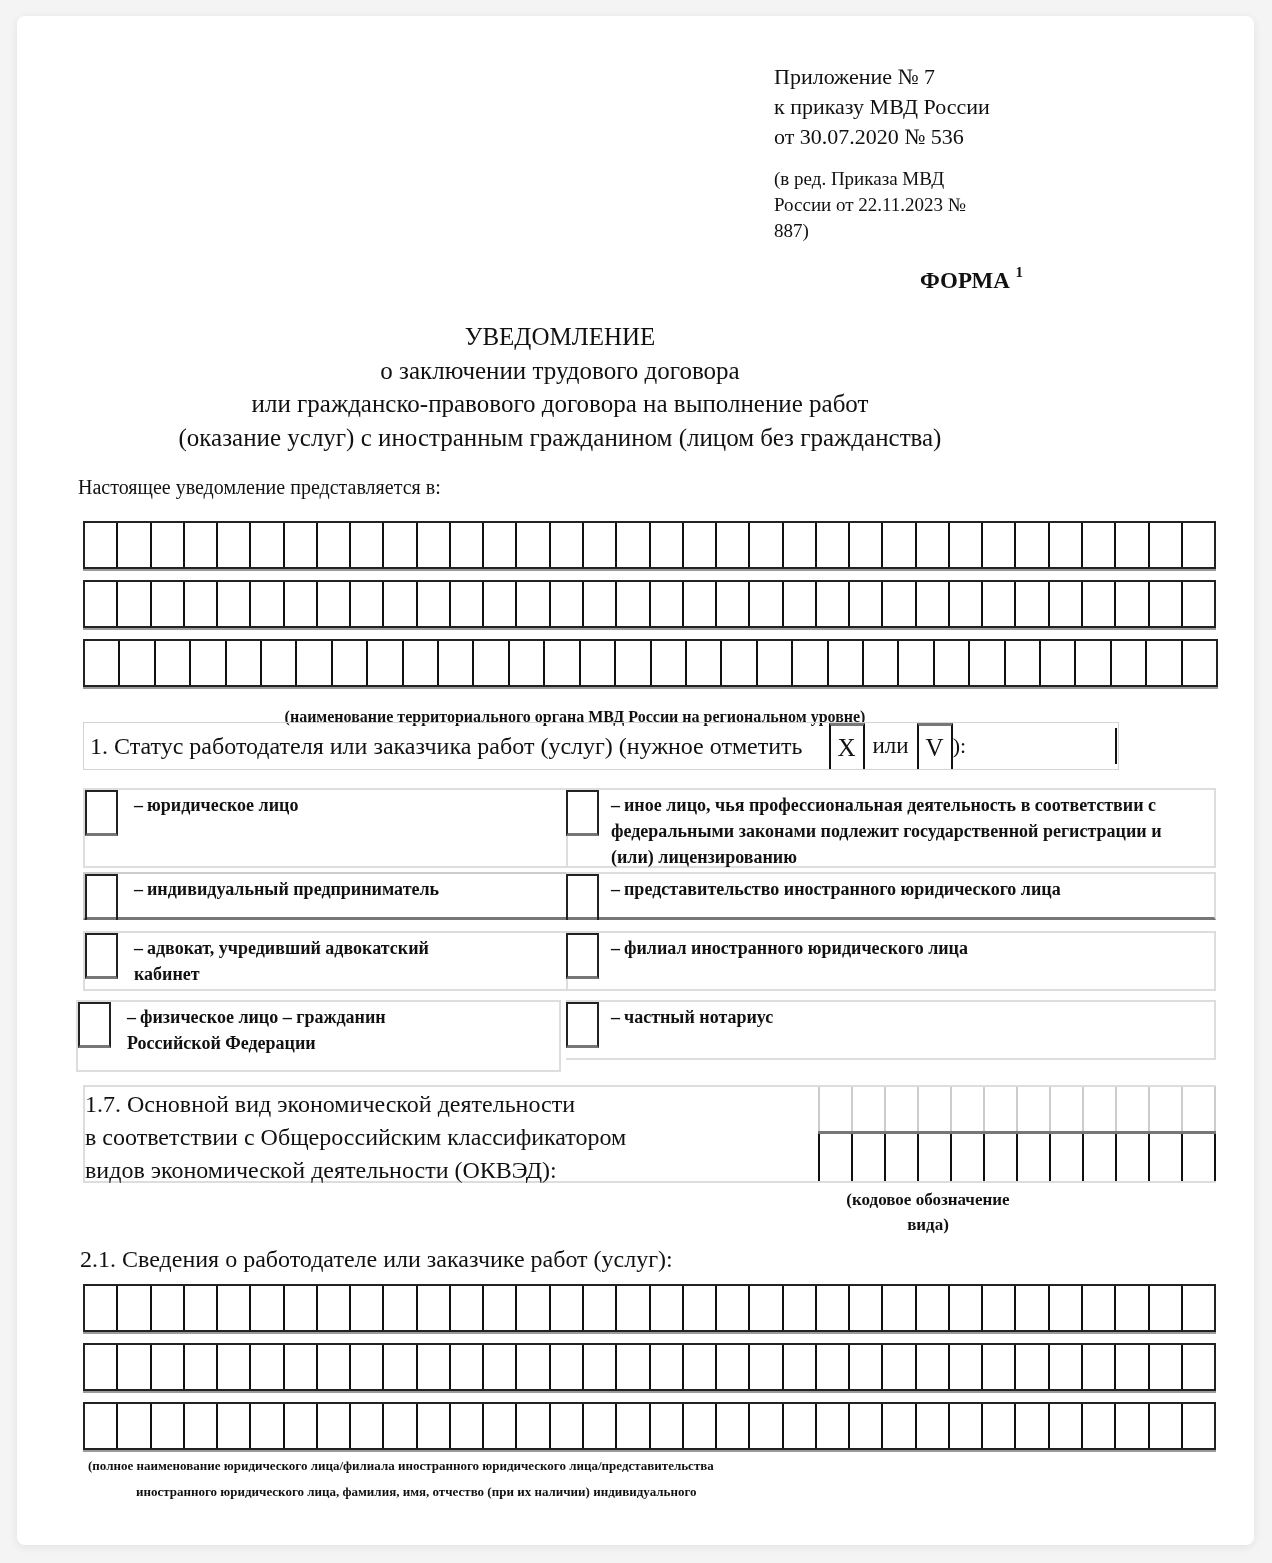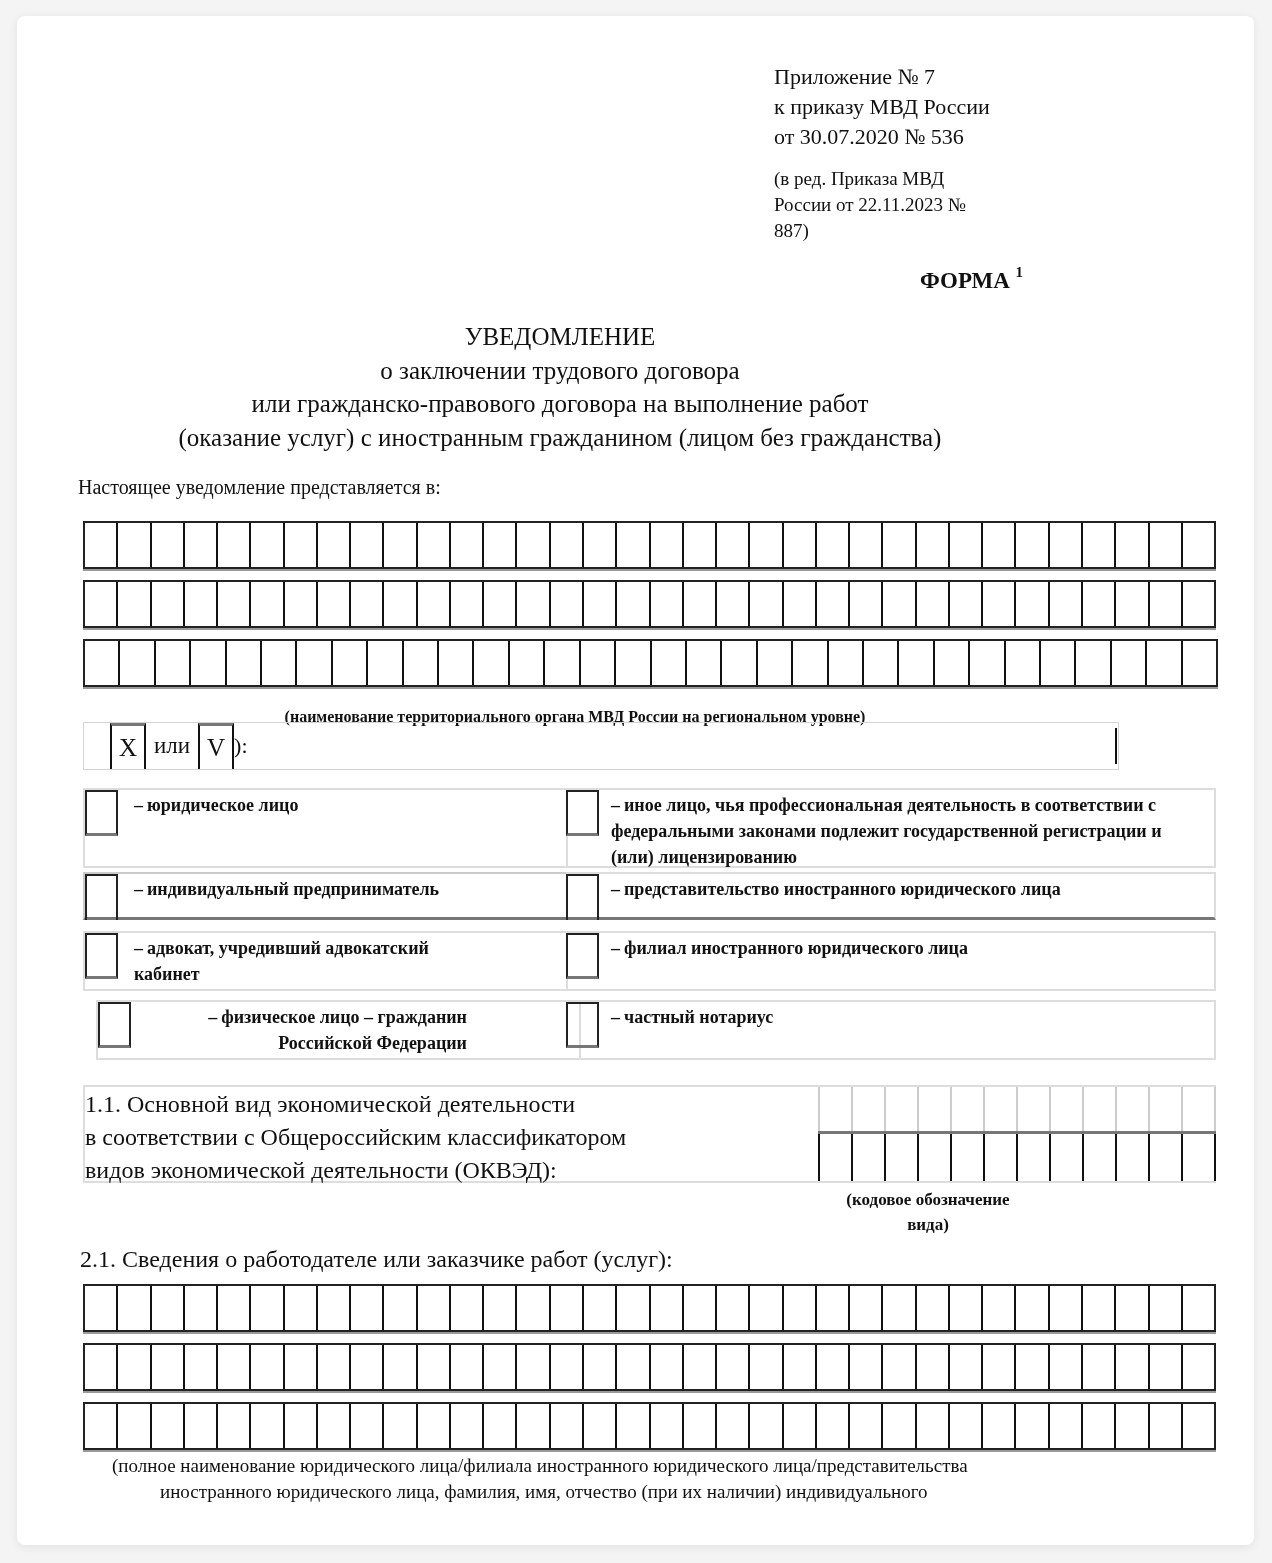--- a/index.html
+++ b/index.html
@@ -118,21 +118,21 @@
     .okved-caption {
       left: 818px; top: 1187px; width: 220px;
       font-size: 17px; font-weight: bold; line-height: 25px; text-align: center;
     }
     .sec12-title {
       left: 80px; top: 1246px;
       font-size: 24px;
     }
     .bottom-caption {
       left: 88px; top: 1453px; width: 1000px;
-      font-size: 19px; font-weight: normal; line-height: 26px; margin-left: 24px;
+      font-size: 13px; font-weight: bold; line-height: 26px;
     }
     .bottom-caption .l2 { padding-left: 48px; }
   </style>
 </head>
 <body>
 
 <div class="page"></div>
 
 <div class="abs appendix">
   <div>Приложение  № 7</div>
@@ -260,20 +260,21 @@
     <div class="cell"></div>
     <div class="cell"></div>
     <div class="cell"></div>
     <div class="cell"></div>
     <div class="cell"></div>
     <div class="cell"></div>
   </div>
 <div class="abs caption" style="left:150px;top:692px;width:850px;font-weight:bold;">(наименование  территориального органа МВД России на региональном уровне)</div>
 
 <div class="abs status-row">
+  <span class="lbl">1. Статус работодателя или заказчика работ (услуг) (нужное отметить</span>
   <span style="width:26px;display:inline-block;"></span>
   <span class="mark-box">X</span>
   <span style="padding:0 8px;font-size:23px;">или</span>
   <span class="mark-box">V</span>
   <span style="font-size:22px;">):</span>
   <span style="flex:1;"></span>
   <span style="width:2px;height:36px;background:#111;margin-right:1px;"></span>
 </div>
 
 <div class="opt-row" style="left:83px;top:788px;width:485px;height:80px;">
@@ -281,21 +282,21 @@
   <div class="opt-text"><span class="dash">–</span><span>юридическое лицо</span></div>
 </div>
 <div class="opt-row" style="left:83px;top:872px;width:485px;height:48px;border-bottom:3px solid #777;border-color:#ccc #ccc #777 #ccc;">
   <div class="chk" style="height:46px;border-bottom:none;"></div>
   <div class="opt-text"><span class="dash">–</span><span>индивидуальный  предприниматель</span></div>
 </div>
 <div class="opt-row" style="left:83px;top:931px;width:485px;height:60px;">
   <div class="chk"></div>
   <div class="opt-text" style="width:360px;"><span class="dash">–</span><span>адвокат,  учредивший  адвокатский кабинет</span></div>
 </div>
-<div class="opt-row" style="left:96px;top:1000px;width:485px;height:60px;text-align:right;">
+<div class="opt-row" style="left:76px;top:1000px;width:485px;height:72px;">
   <div class="chk"></div>
   <div class="opt-text" style="width:320px;"><span class="dash">–</span><span>физическое лицо – гражданин Российской Федерации</span></div>
 </div>
 
 <div class="opt-row" style="left:566px;top:788px;width:650px;height:80px;border-left:none;">
   <div class="chk"></div>
   <div class="opt-text" style="width:560px;padding-left:12px;"><span class="dash">–</span><span>иное лицо, чья профессиональная деятельность в соответствии  с федеральными законами подлежит государственной регистрации и (или) лицензированию</span></div>
 </div>
 <div class="opt-row" style="left:566px;top:872px;width:650px;height:48px;border-left:none;border-bottom:3px solid #777;">
   <div class="chk" style="border-bottom:none;"></div>
@@ -305,21 +306,21 @@
   <div class="chk"></div>
   <div class="opt-text" style="padding-left:12px;"><span class="dash">–</span><span>филиал иностранного юридического лица</span></div>
 </div>
 <div class="opt-row" style="left:566px;top:1000px;width:650px;height:60px;border-left:none;">
   <div class="chk"></div>
   <div class="opt-text" style="padding-left:12px;"><span class="dash">–</span><span>частный нотариус</span></div>
 </div>
 
 <div class="abs okved-wrap"></div>
 <div class="abs okved-label">
-  <div>1.1. Основной вид экономической деятельности</div>
+  <div>1.7. Основной вид экономической деятельности</div>
   <div>в соответствии с Общероссийским классификатором</div>
   <div>видов экономической деятельности (ОКВЭД):</div>
 </div>
 <div class="okved-grid-top" id="okved-top">
     <div class="cell"></div>
     <div class="cell"></div>
     <div class="cell"></div>
     <div class="cell"></div>
     <div class="cell"></div>
     <div class="cell"></div>

